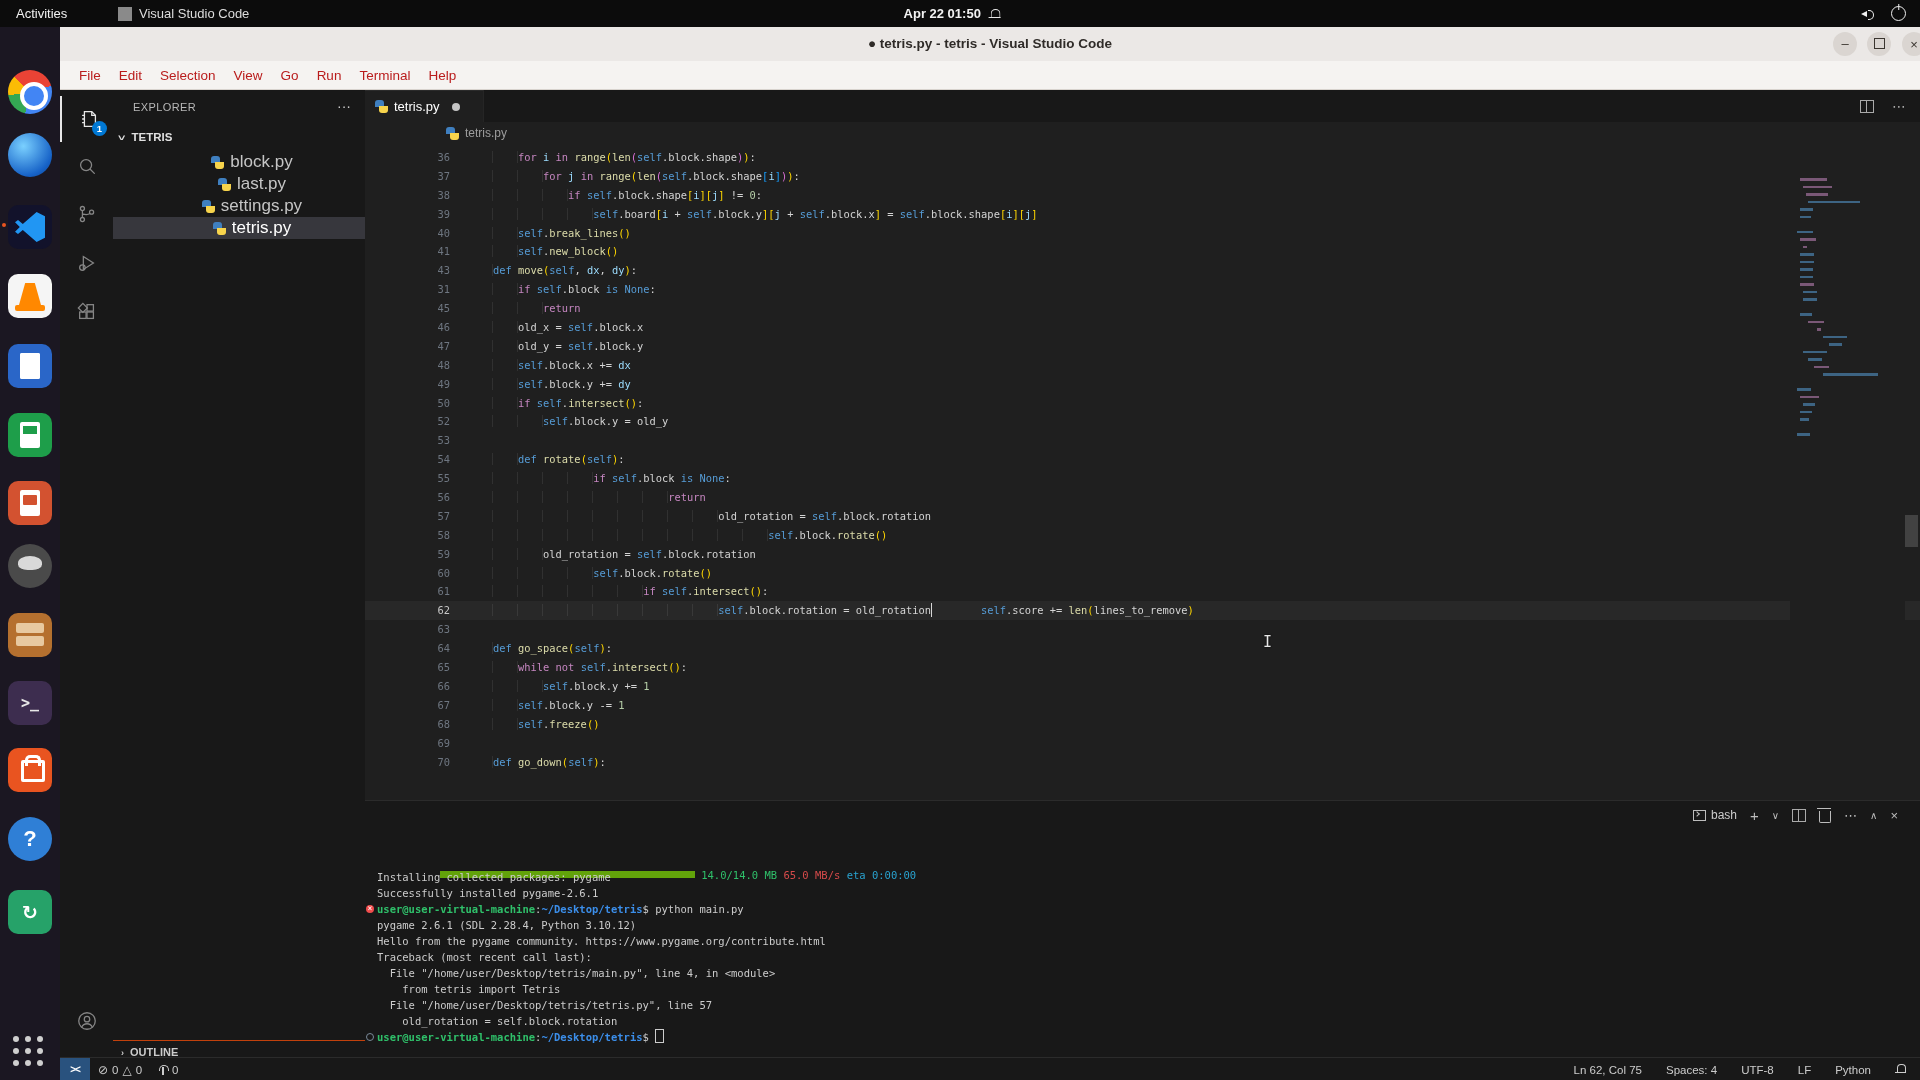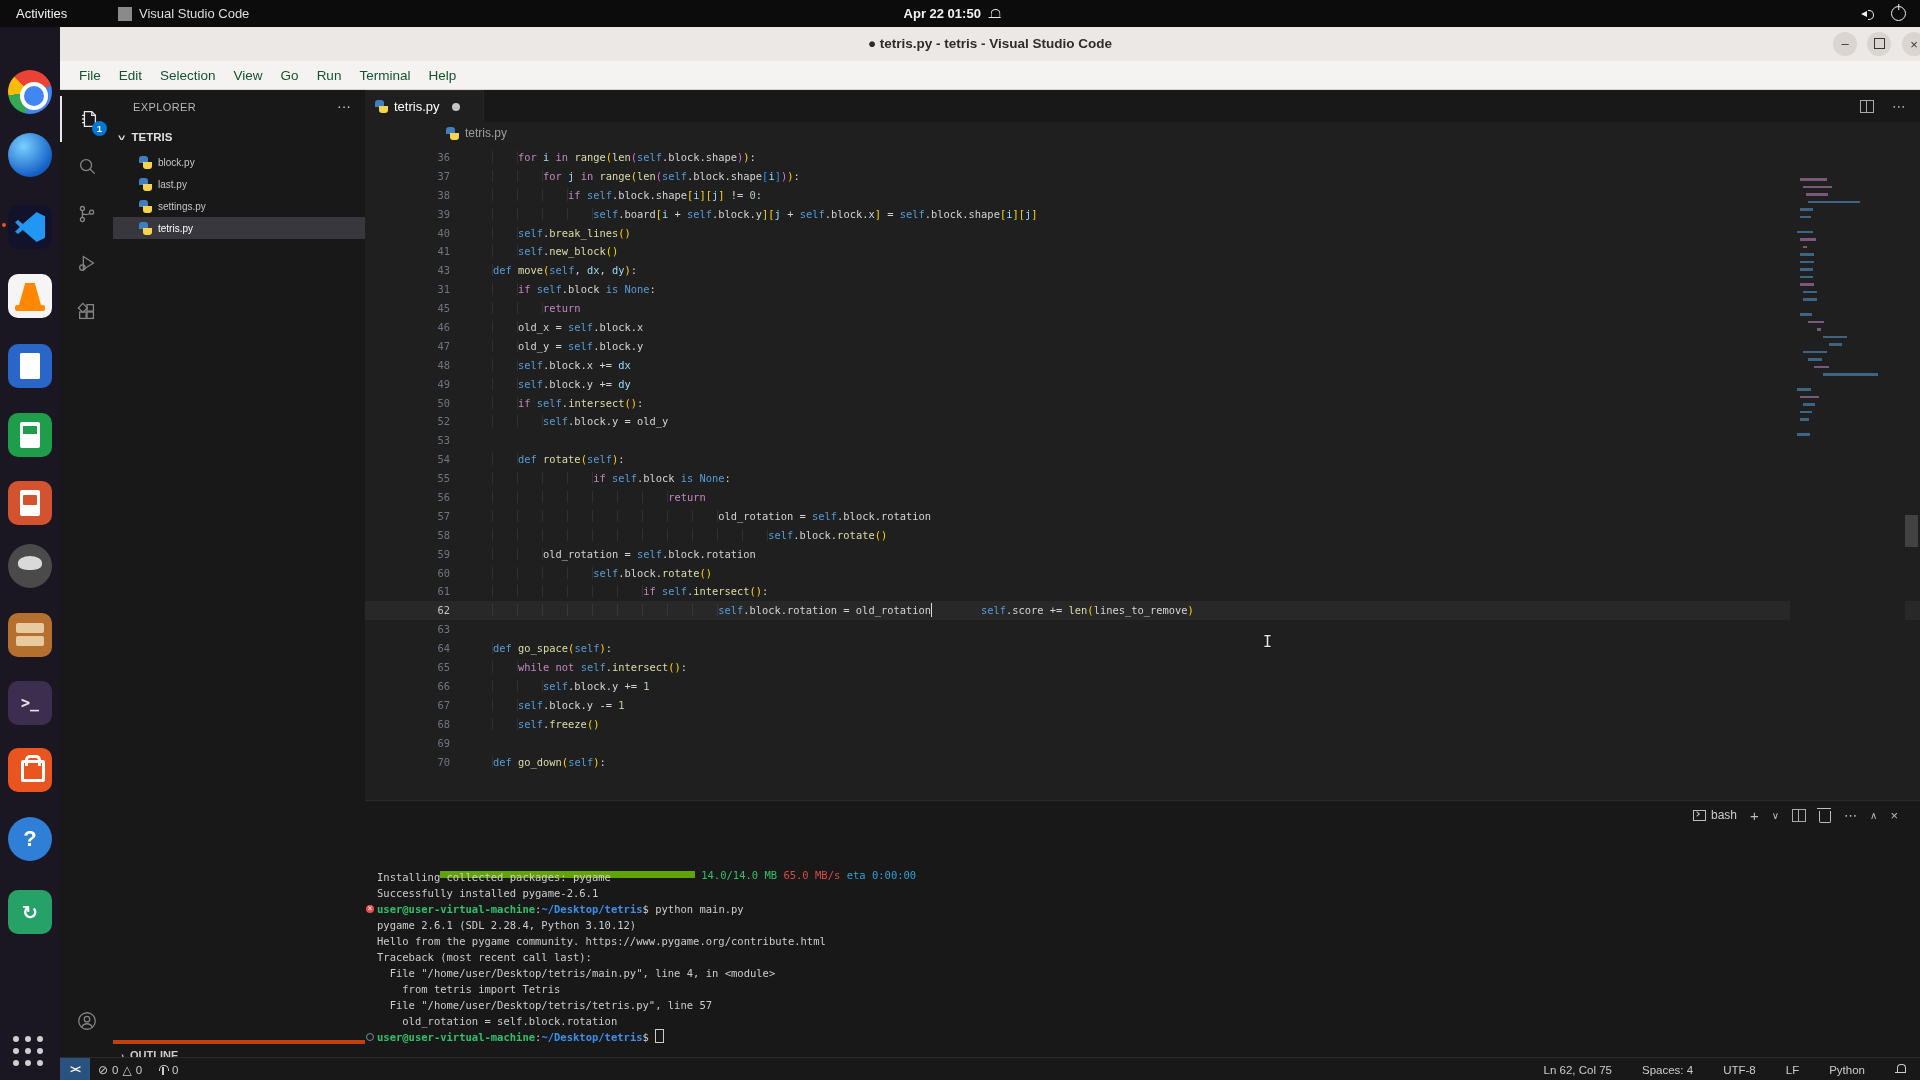--- a/index.html
+++ b/index.html
@@ -67,42 +67,42 @@
   #show-apps i{position:absolute;width:6px;height:6px;border-radius:50%;background:#cfcfcf;}
   
   #window{left:60px;top:27px;width:1860px;height:1053px;background:#1f1f1f;}
   #titlebar{left:0;top:0;width:1860px;height:34px;background:#ebe8e6;border-bottom:1px solid #dcd7d3;}
   #title-text{width:100%;text-align:center;line-height:34px;font-size:13.5px;font-weight:bold;color:#2f2b28;}
   .winbtn{position:absolute;top:5px;width:24px;height:24px;border-radius:50%;background:#dad5d1;color:#3a352f;}
   .winbtn span{position:absolute;inset:0;display:flex;align-items:center;justify-content:center;font-size:13px;}
   .wb-min span{line-height:10px;}
   .wb-max i{width:9px;height:9px;border:1.4px solid #3a352f;display:block;margin:6px auto;}
   #menubar{left:0;top:34px;width:1860px;height:29px;background:#f5f3f1;border-bottom:1px solid #d8d3ce;display:flex;align-items:center;padding-left:10px;box-sizing:border-box;}
-  .menu-item{font-size:13.5px;color:#14532d;padding:0 9px;line-height:29px;}
+  .menu-item{font-size:13.5px;color:#b91c1c;padding:0 9px;line-height:29px;}
   
   #activitybar{left:0;top:63px;width:53px;height:967px;background:#181818;border-right:1px solid #2b2b2b;}
   .act-item{position:absolute;left:0;width:53px;height:46px;display:flex;align-items:center;justify-content:center;color:#868686;}
   .act-item.active{color:#e7e7e7;border-left:2px solid #e7e7e7;}
   .act-item svg{stroke:currentColor;fill:none;stroke-width:1.4;}
   .badge{position:absolute;right:8px;bottom:6px;min-width:15px;height:15px;border-radius:8px;background:#0078d4;color:#fff;
     font-size:9.5px;line-height:15px;text-align:center;font-weight:bold;}
   
   #sidebar{left:53px;top:63px;width:252px;height:967px;background:#181818;border-right:1px solid #2b2b2b;color:#cccccc;}
   #sb-head{position:absolute;left:0;top:0;width:100%;height:35px;}
   #sb-title{position:absolute;left:20px;top:0;line-height:35px;font-size:11px;color:#b8b8b8;letter-spacing:0.4px;}
   #sb-dots{position:absolute;right:14px;top:0;line-height:33px;font-size:14px;color:#cccccc;}
   #project-row{position:absolute;left:0;top:36px;width:100%;height:23px;font-size:11.5px;font-weight:bold;line-height:23px;color:#e0e0e0;}
   #project-row .chev{margin:0 4px 0 6px;font-size:9px;display:inline-block;transform:scaleX(1.4);}
-  .file-row{position:absolute;left:0;width:100%;height:22px;display:flex;align-items:center;font-size:10px;color:#c5c5c5;}
+  .file-row{position:absolute;left:0;width:100%;height:22px;display:flex;align-items:center;font-size:17px;color:#c5c5c5;justify-content:center;}
   .file-row .py{margin:0 6px 0 26px;}
   .file-row.sel{background:#37373d;color:#fff;}
   .py{width:13px;height:13px;position:relative;display:inline-block;flex:none;}
   .py:before{content:"";position:absolute;left:0;top:0;width:9px;height:7px;background:#3f7fbf;border-radius:3px 3px 0 0;}
   .py:after{content:"";position:absolute;right:0;bottom:0;width:9px;height:7px;background:#f7d44c;border-radius:0 0 3px 3px;}
-  .sb-section{position:absolute;left:0;width:100%;height:22px;border-top:4px solid #c2410c;font-size:11px;font-weight:bold;
+  .sb-section{position:absolute;left:0;width:100%;height:22px;border-top:1px solid #c2410c;font-size:11px;font-weight:bold;
     line-height:22px;color:#cccccc;}
   .sb-section .chev{margin:0 6px 0 8px;font-size:9px;display:inline-block;}
   
   #tabbar{left:305px;top:63px;width:1555px;height:32px;background:#181818;}
   #tab1{position:absolute;left:0;top:0;height:32px;width:119px;background:#1f1f1f;border-right:1px solid #252525;border-top:1px solid #2b2b2b;
     display:flex;align-items:center;gap:6px;padding-left:10px;box-sizing:border-box;color:#ffffff;font-size:13px;}
   .mod-dot{width:8px;height:8px;border-radius:50%;background:#c4c4c4;margin-left:6px;}
   #tab-actions{position:absolute;right:14px;top:0;height:32px;display:flex;gap:18px;align-items:center;color:#aaa;font-size:14px;}
   .splitic{width:12px;height:11px;border:1.3px solid #aaa;position:relative;display:inline-block;}
   .splitic:before{content:"";position:absolute;left:5px;top:0;width:1.3px;height:100%;background:#aaa;}
@@ -145,21 +145,21 @@
   .mk.err{background:#f14c4c;} .mk.err:before{content:"×";position:absolute;inset:0;color:#fff;font-size:8px;line-height:8px;text-align:center;}
   .mk.ok{border:1px solid #7a8a99;width:6px;height:6px;}
   .tt-pg{color:#2fc06a;font-weight:bold;} .tt-pb{color:#3b8eea;font-weight:bold;}
   .tcursor{display:inline-block;width:7px;height:12px;border:1px solid #cccccc;vertical-align:-2px;}
   
   #statusbar{left:0;top:1030px;width:1860px;height:23px;background:#181818;border-top:1px solid #2b2b2b;color:#cccccc;font-size:11.5px;}
   #sb-left{position:absolute;left:0;top:0;height:23px;display:flex;align-items:center;}
   #remote{width:30px;height:23px;background:#29527e;color:#fff;display:flex;align-items:center;justify-content:center;
     font-size:10px;font-weight:bold;letter-spacing:-1px;}
   .sb-item{display:flex;align-items:center;gap:4px;padding:0 8px;height:23px;}
-  #sb-right{position:absolute;right:6px;top:0;height:23px;display:flex;align-items:center;gap:14px;}
+  #sb-right{position:absolute;right:6px;top:0;height:23px;display:flex;align-items:center;gap:8px;}
   .radio{width:10px;height:10px;position:relative;display:inline-block;}
   .radio:before{content:"";position:absolute;left:4px;top:2px;width:2px;height:8px;background:#cccccc;}
   .radio:after{content:"";position:absolute;left:1px;top:0px;width:8px;height:5px;border:1px solid #cccccc;border-bottom:none;border-radius:5px 5px 0 0;}
   .bell2{width:11px;height:11px;position:relative;display:inline-block;}
   .bell2:before{content:"";position:absolute;left:2px;top:0;width:7px;height:7px;border:1.2px solid #cccccc;border-bottom:none;border-radius:4px 4px 0 0;}
   .bell2:after{content:"";position:absolute;left:0;top:8px;width:11px;height:1.2px;background:#cccccc;}
   
   #mouse{left:1263px;top:633px;width:12px;height:18px;color:#e8e8e8;font-size:15px;font-family:"DejaVu Sans Mono",monospace;
     text-shadow:0 0 2px #000;}
 </style>

